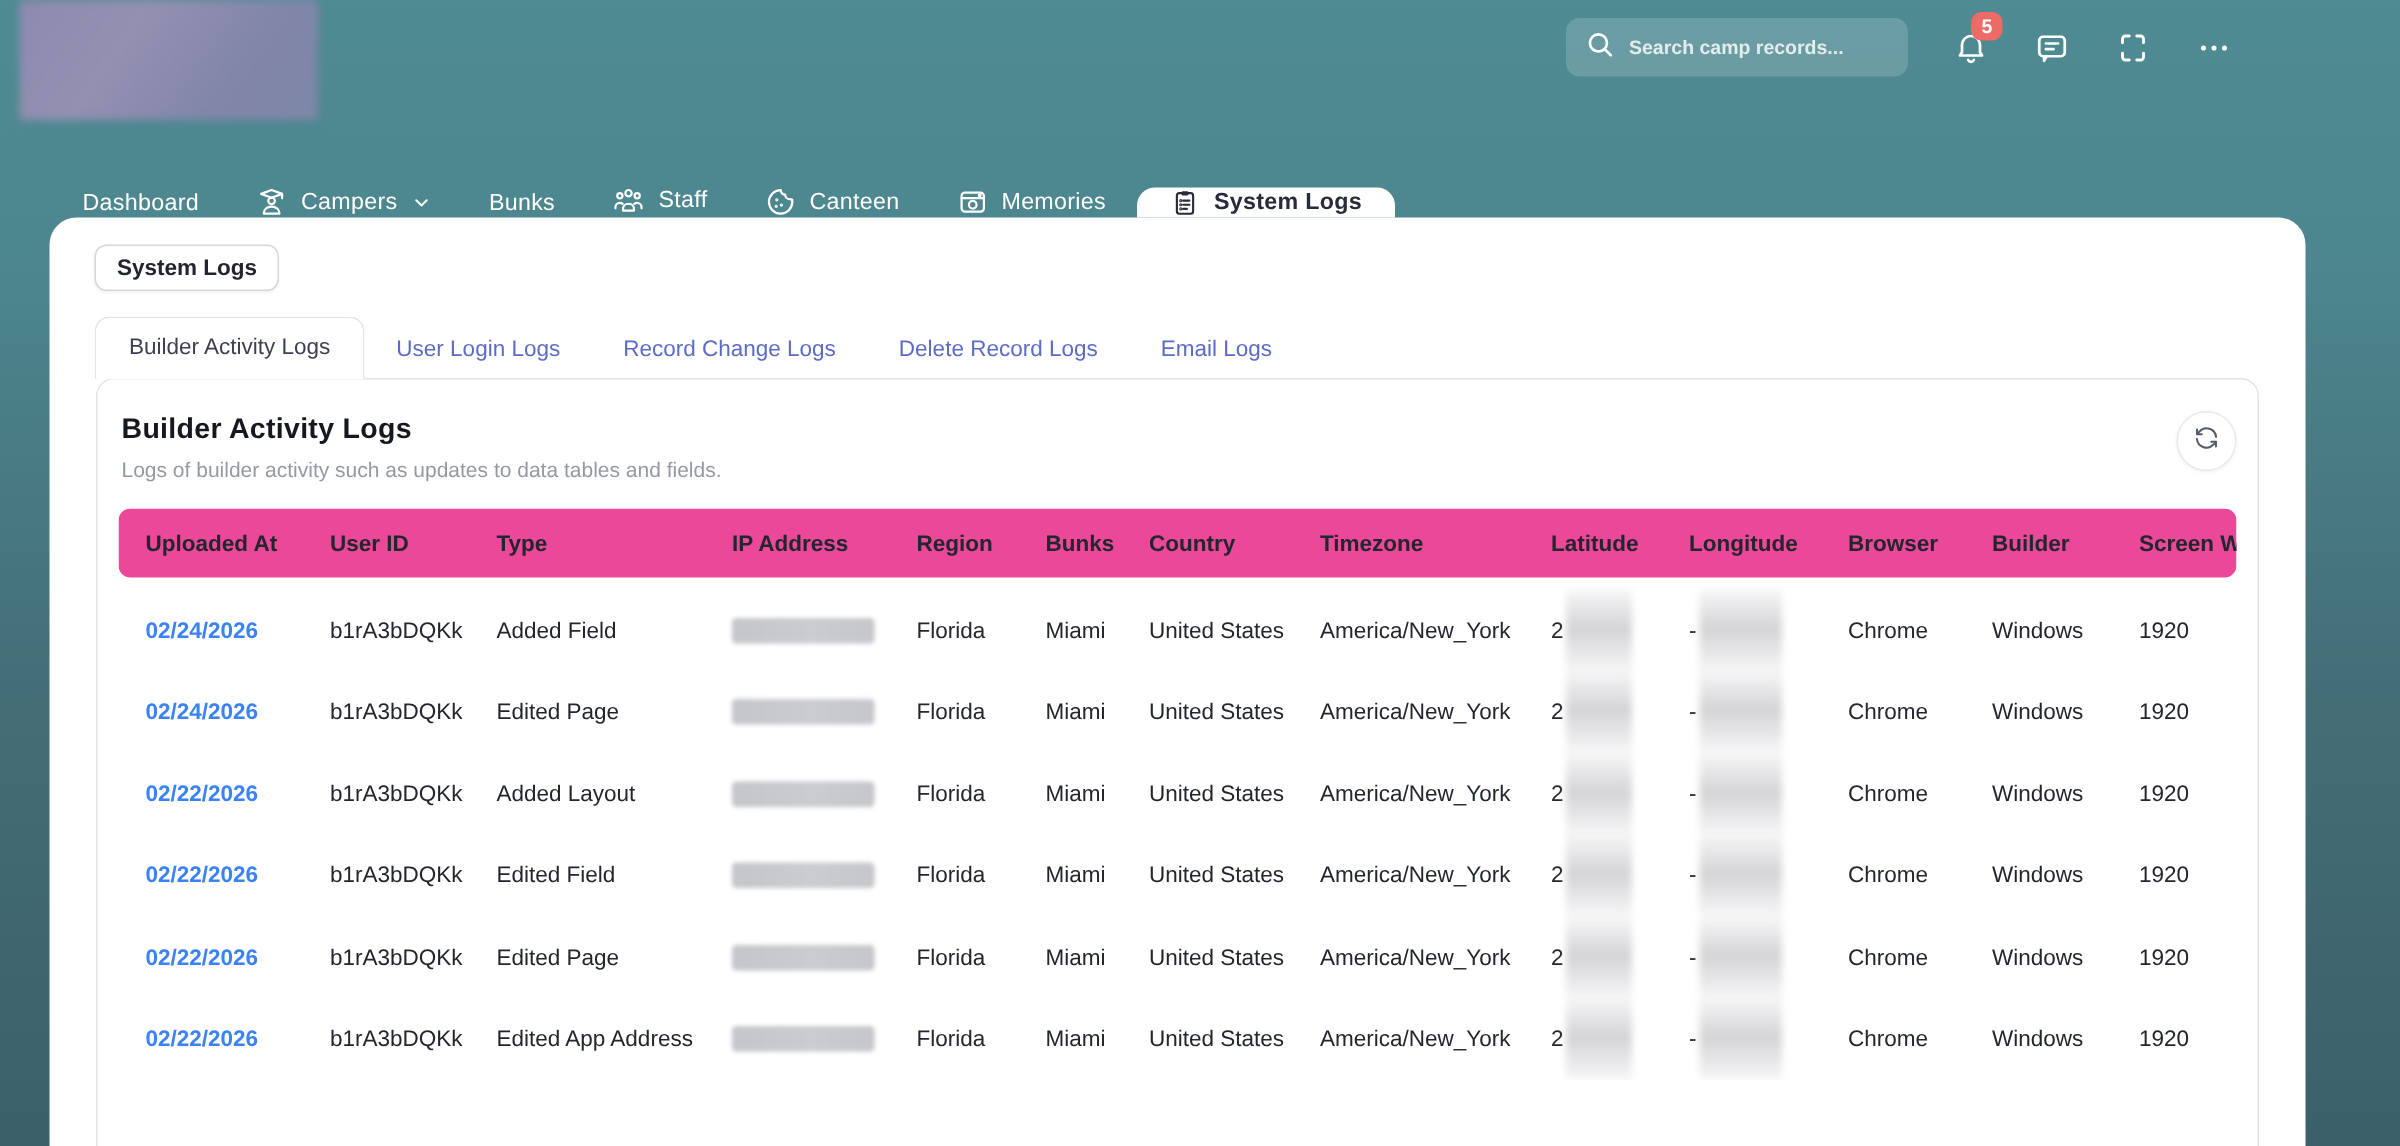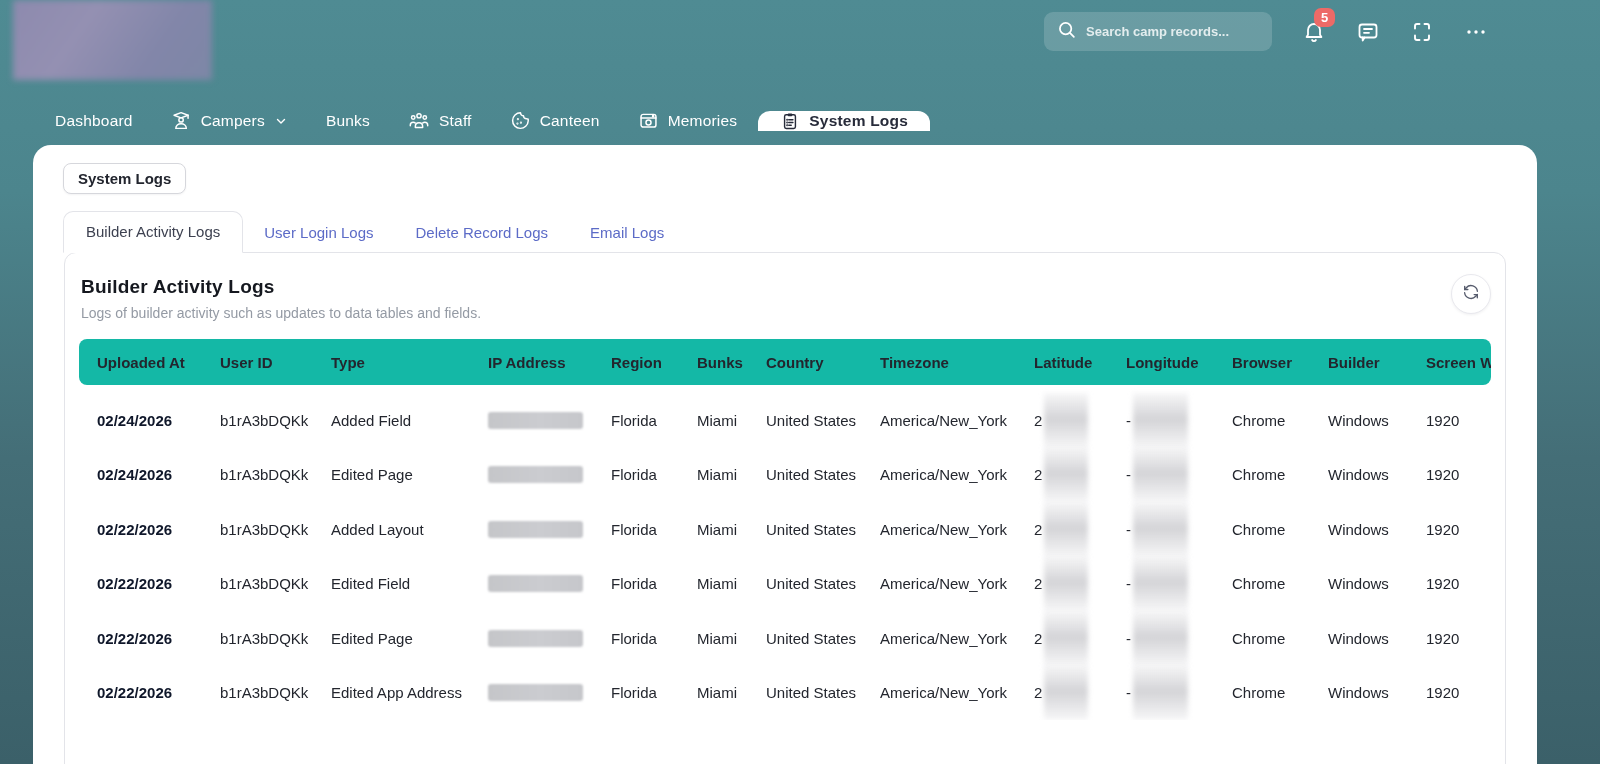--- a/index.html
+++ b/index.html
@@ -31,21 +31,21 @@
   }
   .searchbar input::placeholder { color:#e3edee; opacity:1; }
   .tool-ic { position:relative; width:24px; height:24px; color:#ffffff; cursor:pointer; }
   .badge {
     position:absolute; top:-12px; left:12px;
     background:#ed6a67; color:#fff; font-size:13px; font-weight:700;
     border-radius:7px; padding:1px 7px; line-height:17px;
   }
 
   
-  .nav { position:absolute; top:96px; left:55px; right:0; height:49px; display:flex; align-items:center; }
+  .nav { position:absolute; top:96px; left:55px; right:0; height:49px; display:flex; align-items:flex-end; }
   .nav-item {
     display:flex; align-items:center; gap:9px;
     color:#ffffff; font-size:15.5px; font-weight:500; letter-spacing:.2px;
     padding:0 19px; cursor:pointer; text-decoration:none;
   }
   .nav-item:first-child { padding-left:0; }
   .nav-item.tab-active {
     background:#ffffff; color:#272b3a; border-radius:12px 12px 0 0;
     padding:0 22px; margin-left:2px; font-weight:600;
   }
@@ -80,27 +80,27 @@
   .card-sub { font-size:14px; color:#949aa4; margin-top:7px; }
   .refresh-btn {
     position:absolute; right:14px; top:21px; width:40px; height:40px; border-radius:50%;
     background:#fff; border:1px solid #e9e9ee; box-shadow:0 1px 3px rgba(20,20,40,.06);
     display:flex; align-items:center; justify-content:center; color:#565b6c; cursor:pointer;
   }
 
   
   .twrap { margin:0 14px; overflow:hidden; }
   .t-row { display:flex; align-items:center; }
-  .t-head { background:#14b8a6; border-radius:8px; height:46px; }
+  .t-head { background:#ec4899; border-radius:8px; height:46px; }
   .t-cell { flex:0 0 auto; padding-left:18px; white-space:nowrap; font-size:15px; display:flex; align-items:center; }
   .t-head .t-cell { font-weight:700; color:#23262e; }
   .t-body { margin-top:8px; }
   .t-body .t-row { height:54.5px; }
   .t-body .t-cell { color:#23262e; font-weight:400; }
-  .t-body .t-cell.date { font-weight:700; color:#0f172a; }
+  .t-body .t-cell.date { font-weight:700; color:#3b82f6; }
   .c0{width:123px;} .c1{width:111px;} .c2{width:157px;} .c3{width:123px;}
   .c4{width:86px;} .c5{width:69px;} .c6{width:114px;} .c7{width:154px;}
   .c8{width:92px;} .c9{width:106px;} .c10{width:96px;} .c11{width:98px;} .c12{width:170px;}
 
   .ip-blur {
     display:inline-block; width:95px; height:17px; border-radius:3px;
     background:linear-gradient(90deg,#c5c6c9 0%,#cbccd0 55%,#c6c7cb 100%);
     filter:blur(1.3px);
   }
   .v-blur {
@@ -241,20 +241,21 @@
   </a>
 </div>
 
 <div class="panel">
 
   <div class="chip">System Logs</div>
 
   <div class="subtabs">
     <a class="subtab active">Builder Activity Logs</a>
     <a class="subtab">User Login Logs</a>
+    <a class="subtab">Record Change Logs</a>
     <a class="subtab">Delete Record Logs</a>
     <a class="subtab">Email Logs</a>
   </div>
 
   <div class="card">
     <div class="card-head">
       <div class="card-title">Builder Activity Logs</div>
       <div class="card-sub">Logs of builder activity such as updates to data tables and fields.</div>
       <div class="refresh-btn">
         <span>

